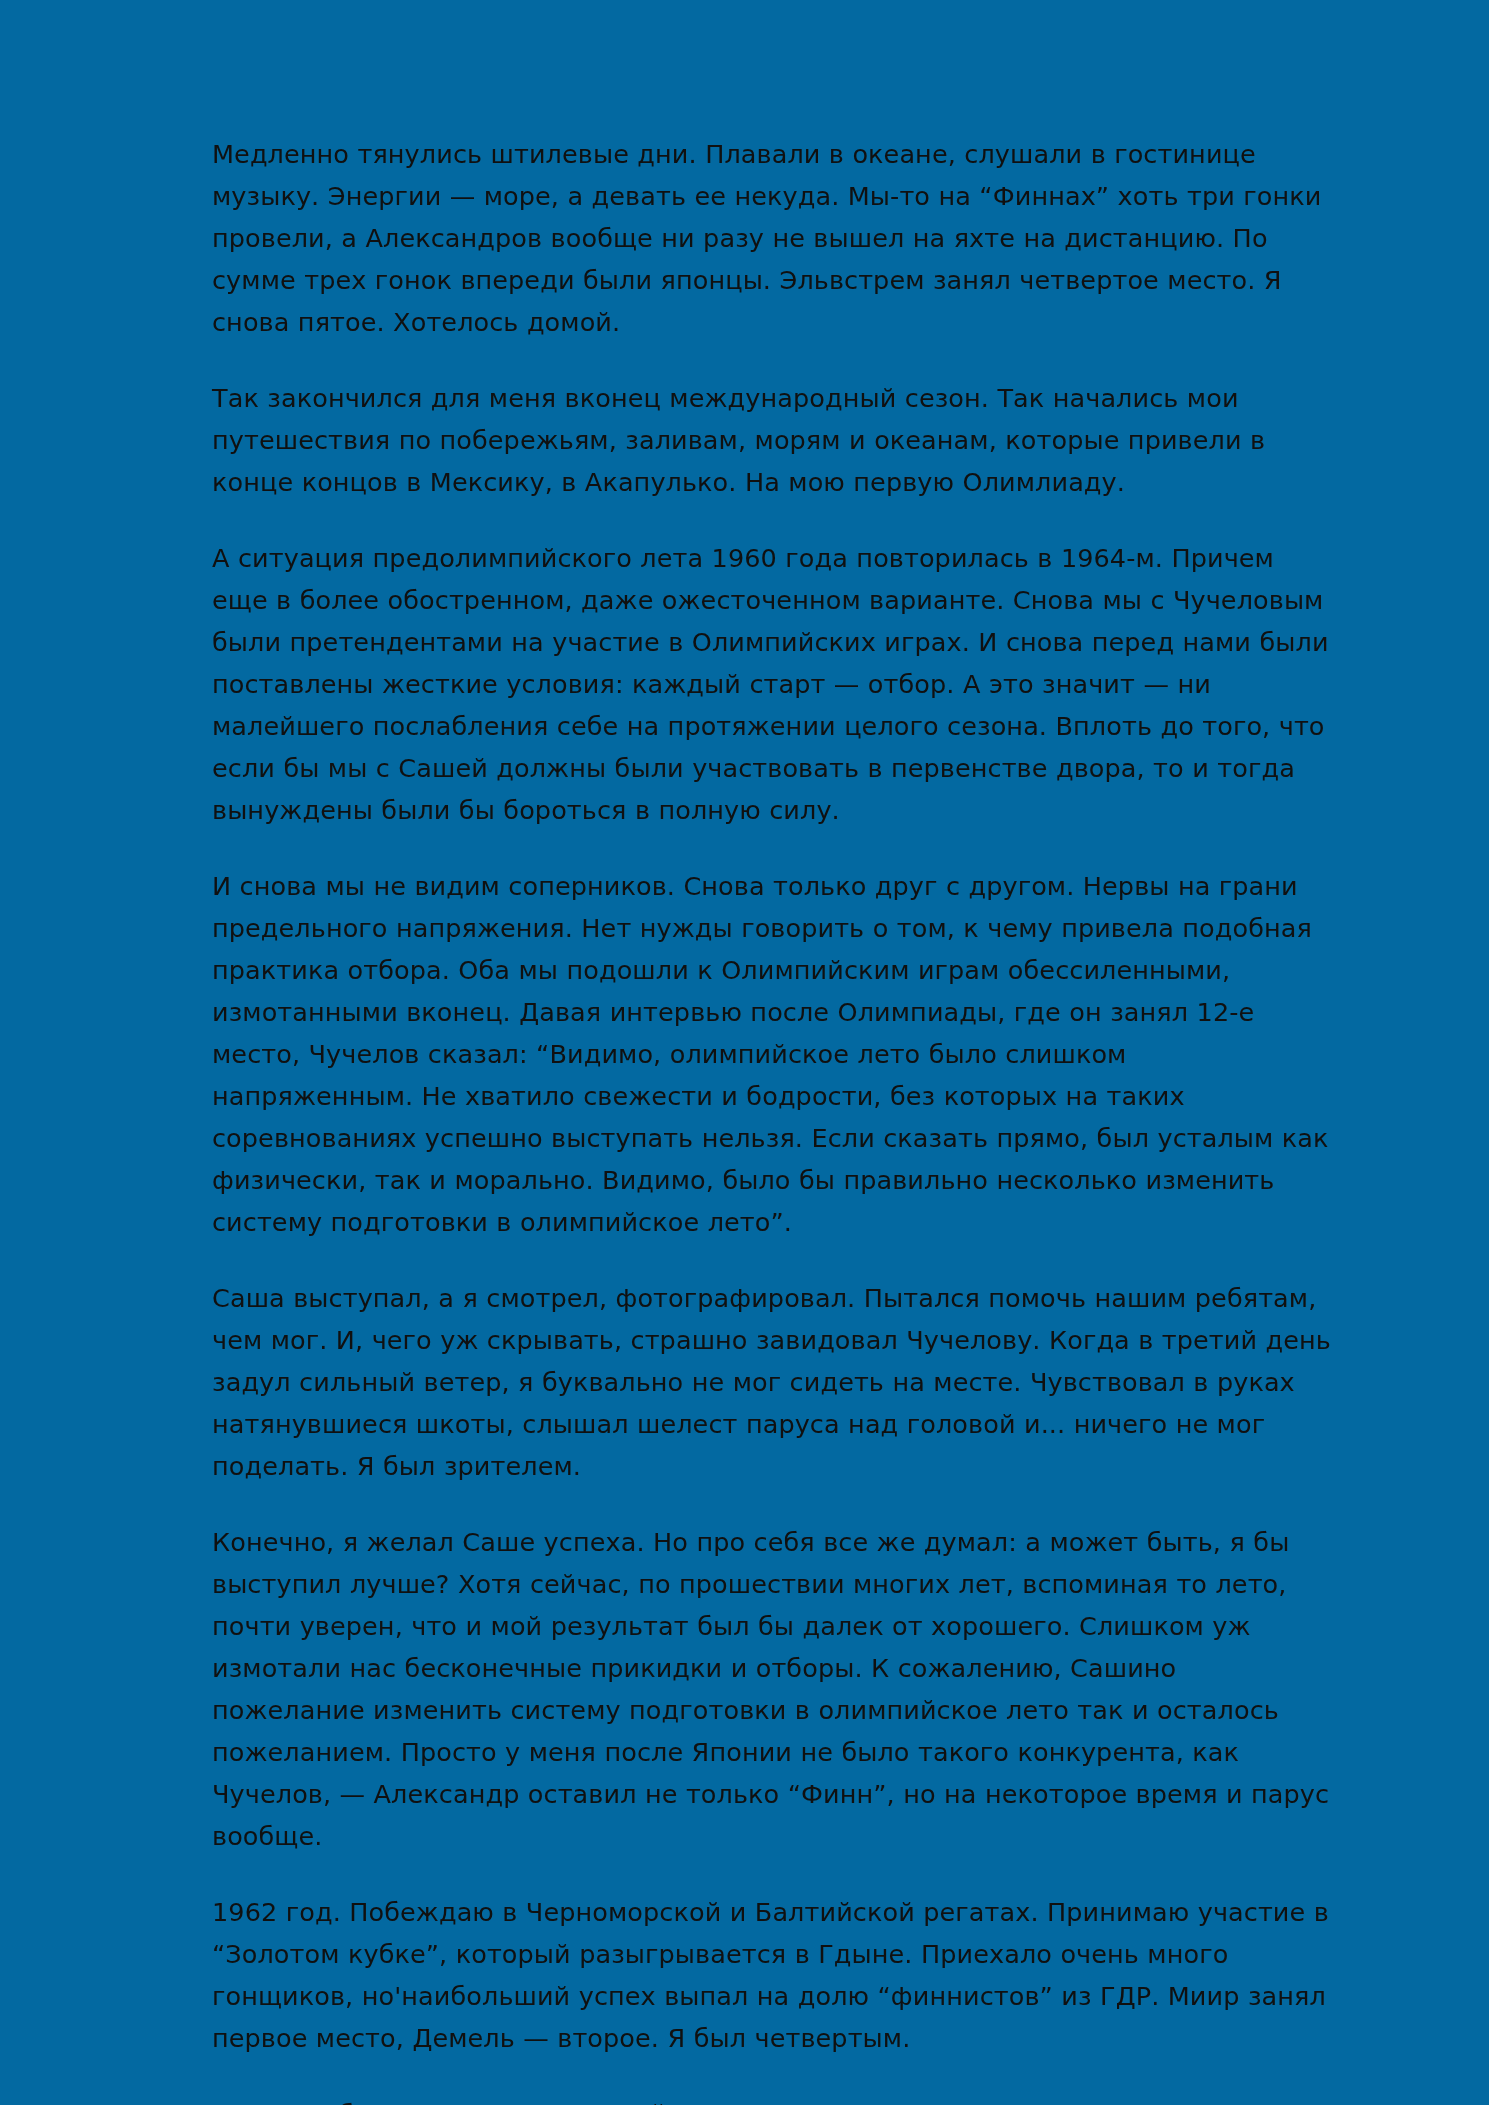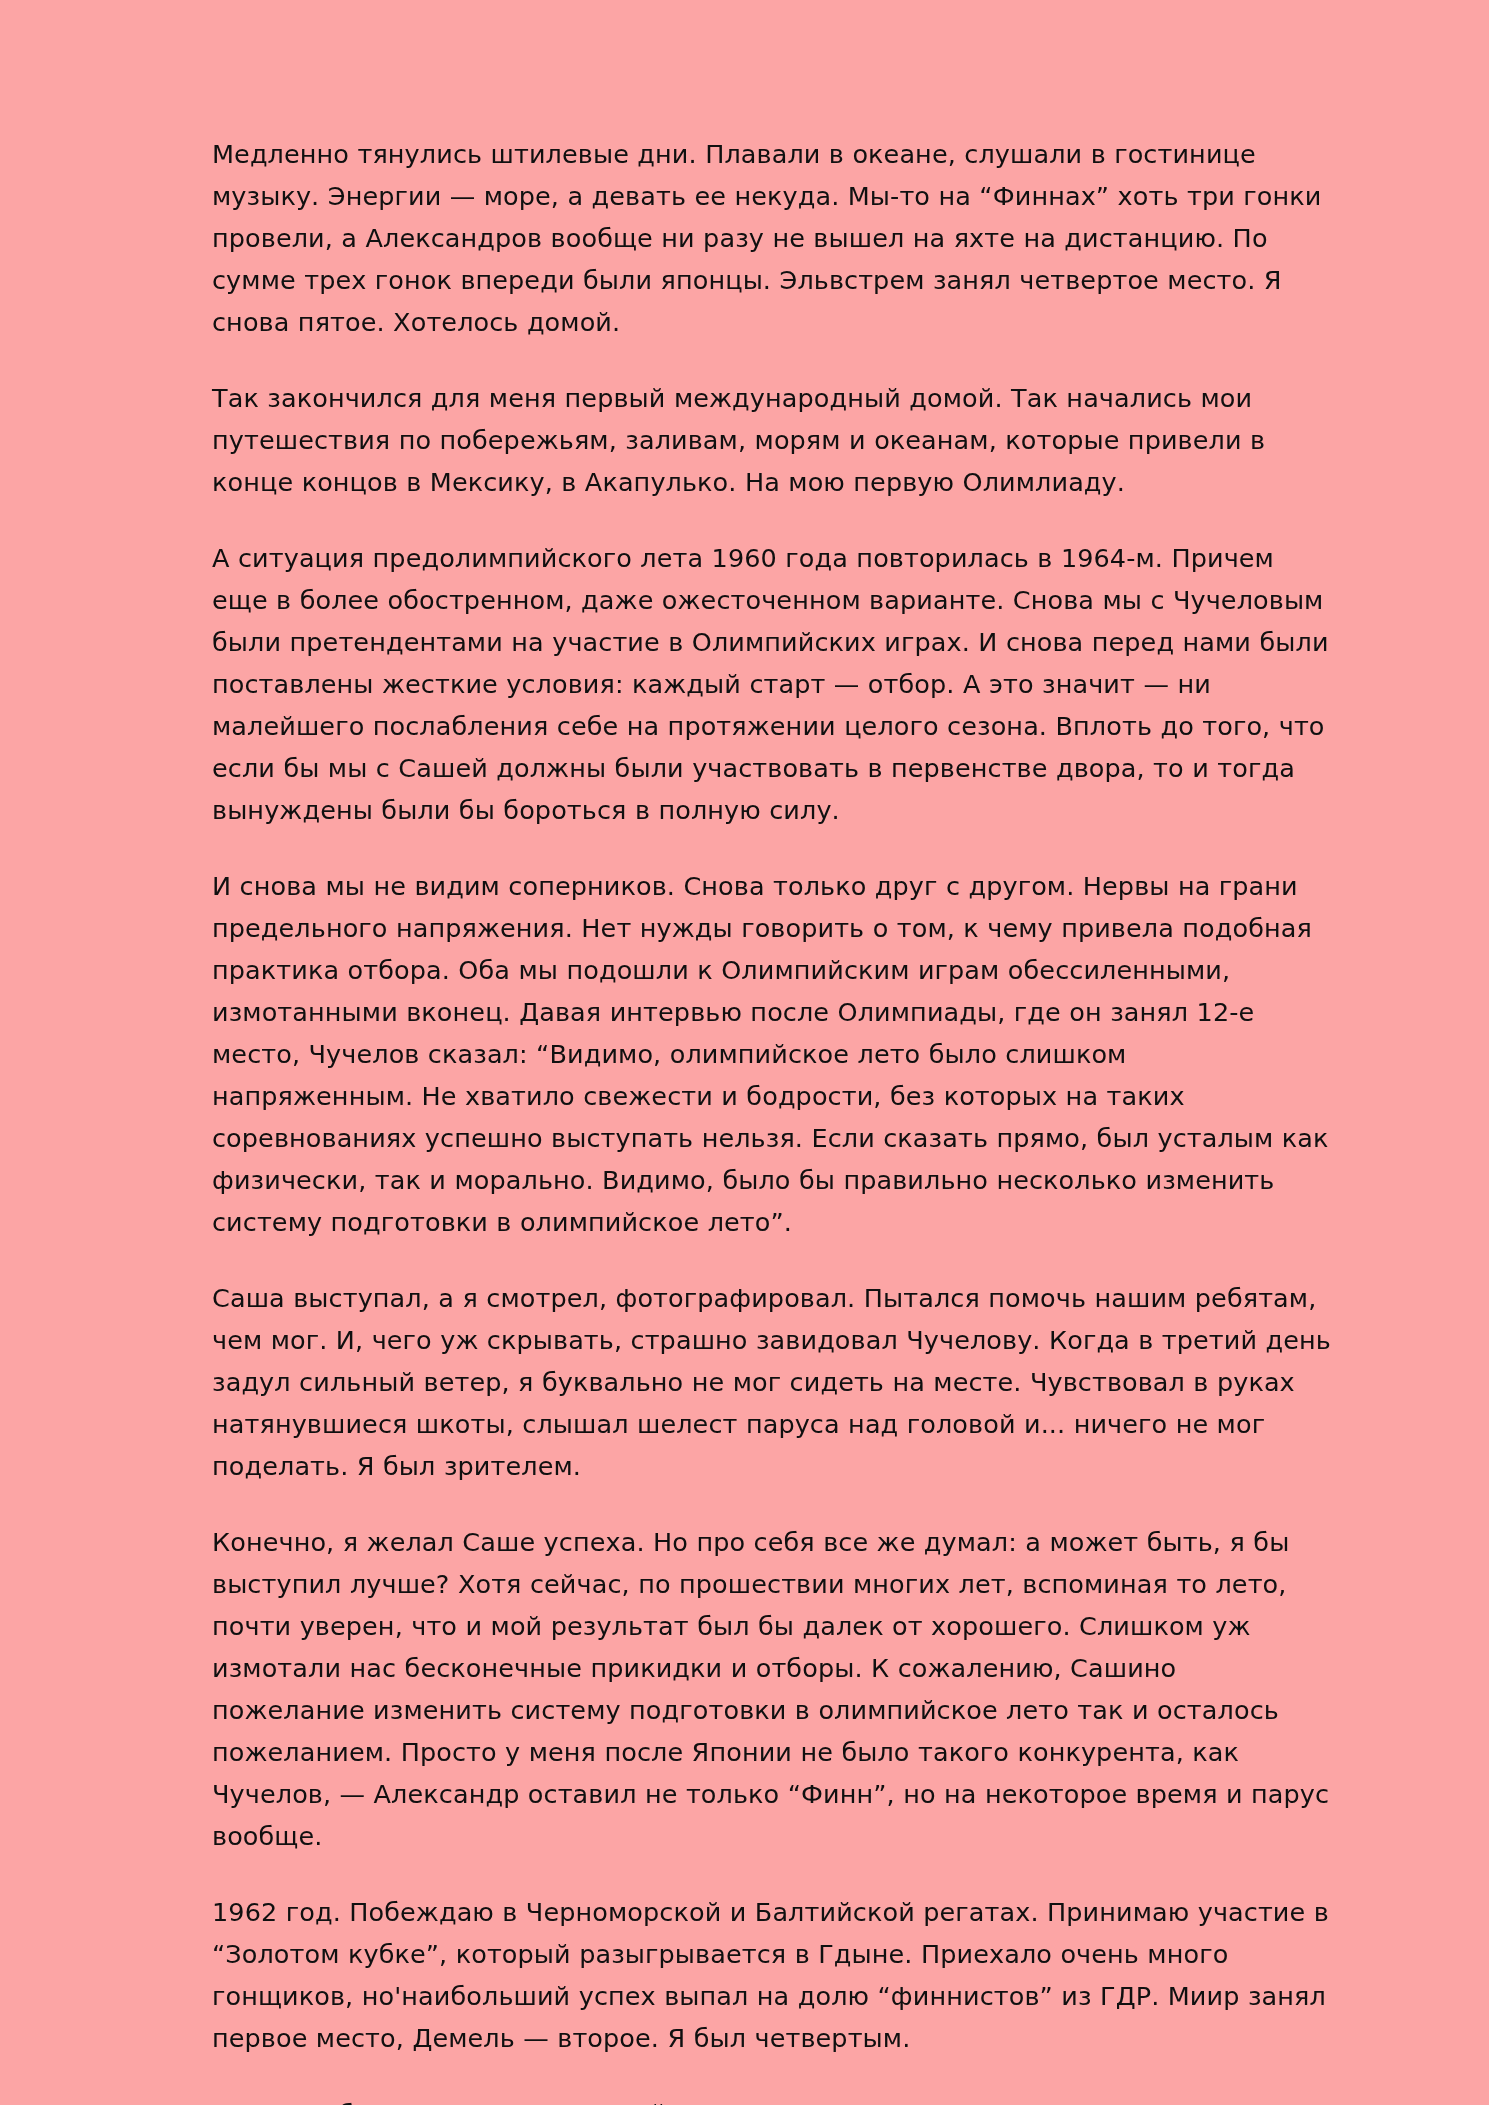--- a/index.html
+++ b/index.html
@@ -8,21 +8,21 @@
     padding: 0;
     background: #ffffff;
   }
   body {
     font-family: "DejaVu Sans", sans-serif;
   }
   .page {
     position: relative;
     width: 1489px;
     height: 2105px;
-    background: #fca5a5;
+    background: #0369a1;
     box-sizing: border-box;
     overflow: hidden;
   }
   .text-column {
     position: absolute;
     left: 212px;
     top: 133px;
     width: 1120px;
   }
   .para {
@@ -38,21 +38,21 @@
   .para:last-child {
     margin-bottom: 0;
   }
 </style>
 </head>
 <body>
 
 <div class="page">
   <div class="text-column">
     <p class="para">Медленно тянулись штилевые дни. Плавали в океане, слушали в гостинице музыку. Энергии — море, а девать ее некуда. Мы-то на “Финнах” хоть три гонки провели, а Александров вообще ни разу не вышел на яхте на дистанцию. По сумме трех гонок впереди были японцы. Эльвстрем занял четвертое место. Я снова пятое. Хотелось домой.</p>
-    <p class="para">Так закончился для меня первый международный домой. Так начались мои путешествия по побережьям, заливам, морям и океанам, которые привели в конце концов в Мексику, в Акапулько. На мою первую Олимлиаду.</p>
+    <p class="para">Так закончился для меня вконец международный сезон. Так начались мои путешествия по побережьям, заливам, морям и океанам, которые привели в конце концов в Мексику, в Акапулько. На мою первую Олимлиаду.</p>
     <p class="para">А ситуация предолимпийского лета 1960 года повторилась в 1964-м. Причем еще в более обостренном, даже ожесточенном варианте. Снова мы с Чучеловым были претендентами на участие в Олимпийских играх. И снова перед нами были поставлены жесткие условия: каждый старт — отбор. А это значит — ни малейшего послабления себе на протяжении целого сезона. Вплоть до того, что если бы мы с Сашей должны были участвовать в первенстве двора, то и тогда вынуждены были бы бороться в полную силу.</p>
     <p class="para">И снова мы не видим соперников. Снова только друг с другом. Нервы на грани предельного напряжения. Нет нужды говорить о том, к чему привела подобная практика отбора. Оба мы подошли к Олимпийским играм обессиленными, измотанными вконец. Давая интервью после Олимпиады, где он занял 12-е место, Чучелов сказал: “Видимо, олимпийское лето было слишком напряженным. Не хватило свежести и бодрости, без которых на таких соревнованиях успешно выступать нельзя. Если сказать прямо, был усталым как физически, так и морально. Видимо, было бы правильно несколько изменить систему подготовки в олимпийское лето”.</p>
     <p class="para">Саша выступал, а я смотрел, фотографировал. Пытался помочь нашим ребятам, чем мог. И, чего уж скрывать, страшно завидовал Чучелову. Когда в третий день задул сильный ветер, я буквально не мог сидеть на месте. Чувствовал в руках натянувшиеся шкоты, слышал шелест паруса над головой и... ничего не мог поделать. Я был зрителем.</p>
     <p class="para">Конечно, я желал Саше успеха. Но про себя все же думал: а может быть, я бы выступил лучше? Хотя сейчас, по прошествии многих лет, вспоминая то лето, почти уверен, что и мой результат был бы далек от хорошего. Слишком уж измотали нас бесконечные прикидки и отборы. К сожалению, Сашино пожелание изменить систему подготовки в олимпийское лето так и осталось пожеланием. Просто у меня после Японии не было такого конкурента, как Чучелов, — Александр оставил не только “Финн”, но на некоторое время и парус вообще.</p>
     <p class="para">1962 год. Побеждаю в Черноморской и Балтийской регатах. Принимаю участие в “Золотом кубке”, который разыгрывается в Гдыне. Приехало очень много гонщиков, но'наибольший успех выпал на долю “финнистов” из ГДР. Миир занял первое место, Демель — второе. Я был четвертым.</p>
     <p class="para">А в сентябре Португалия, Каскайс. Чемпионат Европы. Снова, как водится, яхту задолго до соревнований гружу на теплоход в Одессе. Пункт назначения — Лиссабон. А мы с Виктором Гурьяновым летим в Париж самолетом. Руководитель делегации капитан первого ранга Алексей Федорович Промыслов вместе с переводчиком вылетели раньше, чтобы оформить в Париже визы на въезд в Португалию.</p>
 
   </div>
 </div>
 

